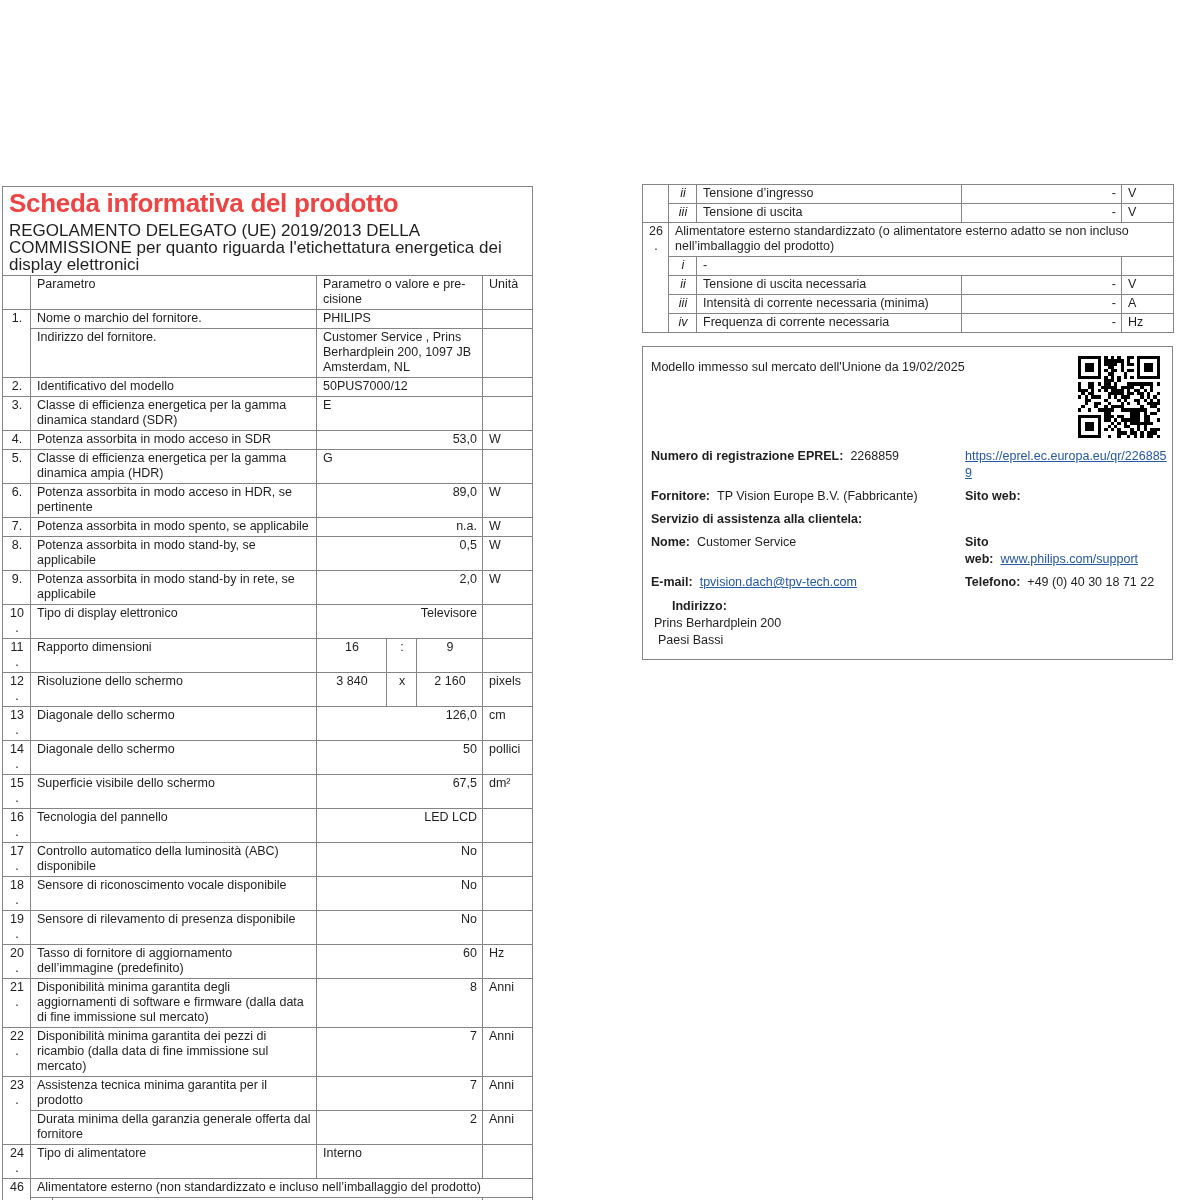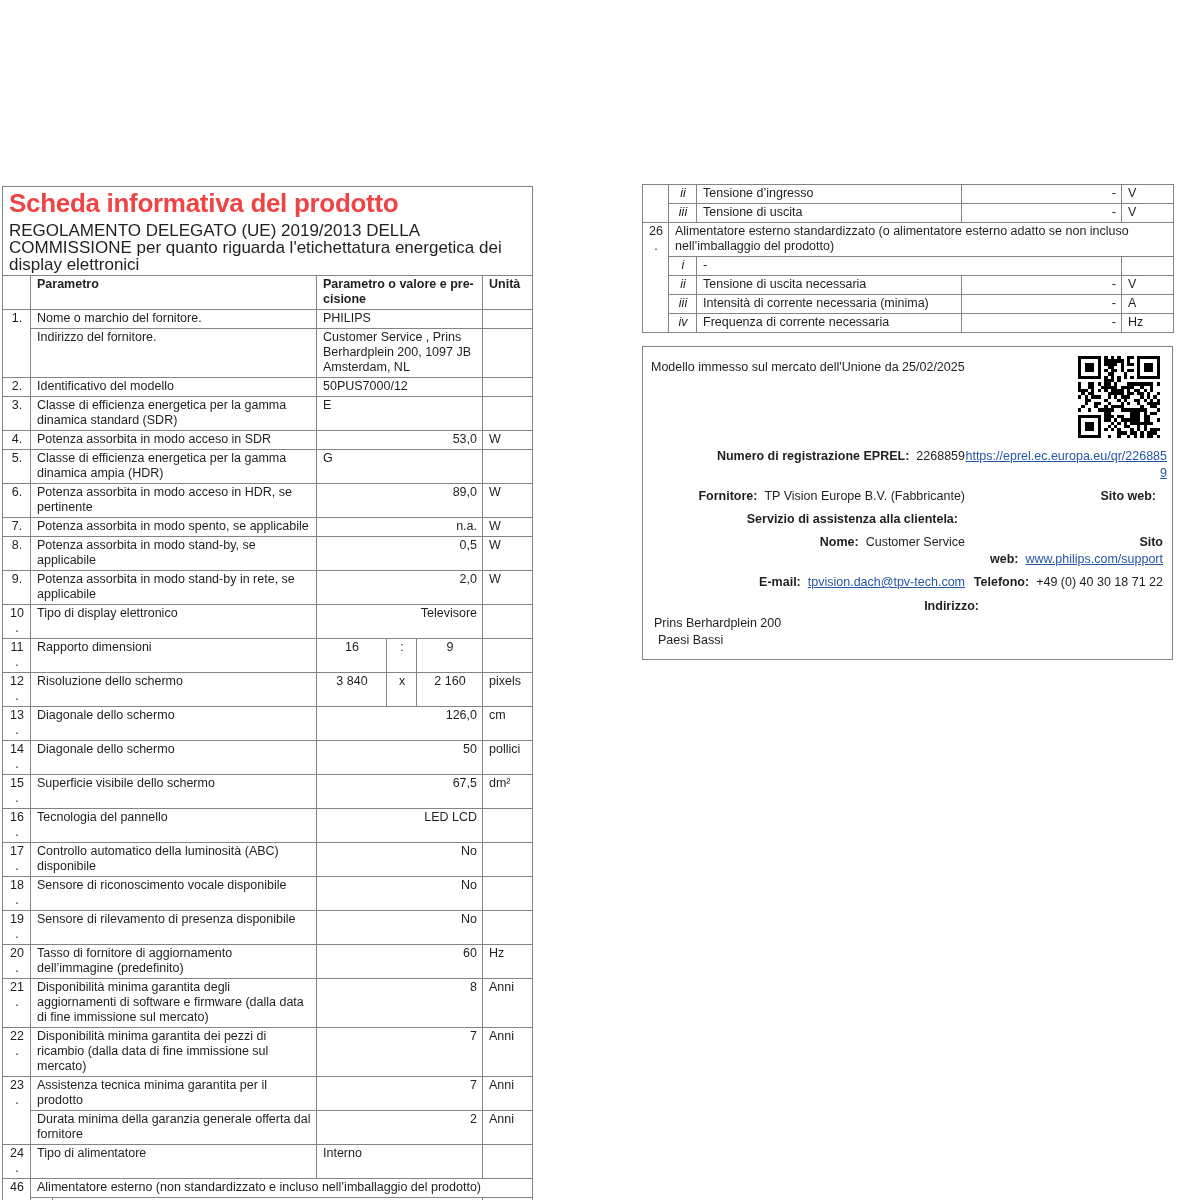--- a/index.html
+++ b/index.html
@@ -18,36 +18,36 @@
     border:1px solid #848484; font-size:12.5px; line-height:15px;
     padding:1px 5px 2px 6px; vertical-align:top; word-wrap:break-word;
     hyphens:manual; -webkit-hyphens:manual;
   }
   td.title-cell { padding:5px 7px 6px 7px; }
   h1.doc-title {
     margin:0 0 4px 0; font-size:26px; line-height:30px;
     color:#ef4444; font-weight:bold; letter-spacing:-0.3px;
   }
   .doc-subtitle { font-size:17px; line-height:17px; color:#1f1f1f; }
-  td.hdr { font-weight:bold; }
+  td.hdr { font-weight:normal; }
   td.num, td.roman { text-align:center; padding-left:2px; padding-right:2px; }
   td.roman { font-style:italic; }
   td.v-right { text-align:right; padding-right:8px; }
   td.v-left  { text-align:left; }
   td.v-center{ text-align:center; padding-left:2px; padding-right:2px; }
   td.unit { padding-left:6px; }
 
   #info-box {
     margin-top:13px; border:1px solid #848484;
     padding:8px 9px 10px 8px; font-size:12.5px; line-height:17px;
   }
   .ib-top { display:flex; align-items:flex-start; }
   .ib-model { flex:1 1 auto; padding-top:4px; }
   .qr-wrap { flex:0 0 auto; width:82px; height:82px; margin:1px 3px 0 0; }
-  .ib-row { display:grid; grid-template-columns:314px 1fr; margin-top:6px;text-align:right; }
+  .ib-row { display:grid; grid-template-columns:314px 1fr; margin-top:6px; }
   .ib-row.tight { margin-top:7px;margin-left:21px; }
   .lbl { font-weight:bold; margin-right:7px; }
   a.lnk { color:#2457a4; text-decoration:underline; cursor:pointer; }
   .link-wrap { width:202px; word-break:break-all; }
   .ib-mt { margin-top:10px; }
   .addr-line { margin-left:3px; }
   .addr-line.ind { margin-left:7px; }
 </style>
 </head>
 <body>
@@ -296,21 +296,21 @@
           <td class="roman">iv</td>
           <td>Frequenza di corrente necessaria</td>
           <td class="v-right">-</td>
           <td class="unit">Hz</td>
         </tr>
       </tbody>
   </table>
 
   <div id="info-box">
     <div class="ib-top">
-      <div class="ib-model">Modello immesso sul mercato dell'Unione da 25/02/2025</div>
+      <div class="ib-model">Modello immesso sul mercato dell'Unione da 19/02/2025</div>
       <div class="qr-wrap">
         <svg id="qr-svg" width="82" height="82" viewBox="0 0 25 25" shape-rendering="crispEdges">
             <rect x="0" y="0" width="1" height="1" fill="#000"></rect>
             <rect x="1" y="0" width="1" height="1" fill="#000"></rect>
             <rect x="2" y="0" width="1" height="1" fill="#000"></rect>
             <rect x="3" y="0" width="1" height="1" fill="#000"></rect>
             <rect x="4" y="0" width="1" height="1" fill="#000"></rect>
             <rect x="5" y="0" width="1" height="1" fill="#000"></rect>
             <rect x="6" y="0" width="1" height="1" fill="#000"></rect>
             <rect x="0" y="1" width="1" height="1" fill="#000"></rect>

